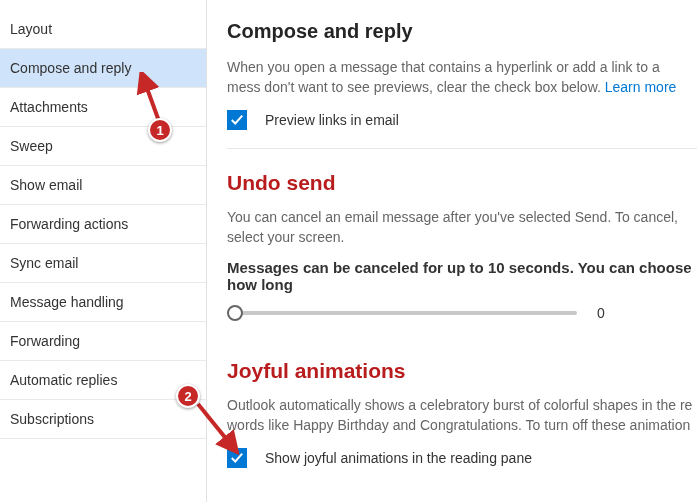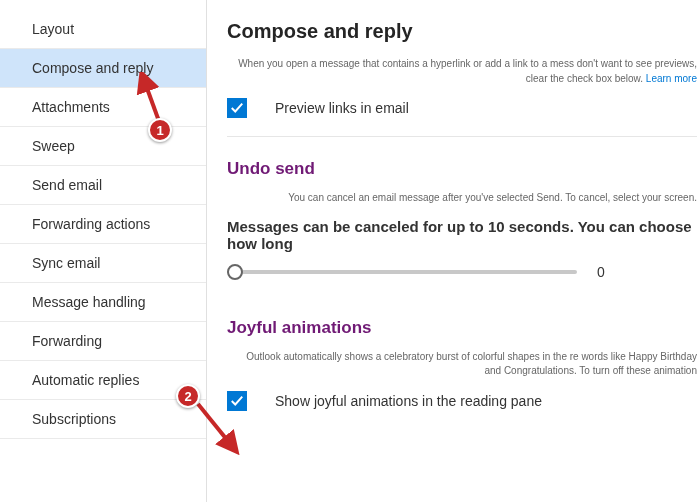--- a/index.html
+++ b/index.html
@@ -14,21 +14,21 @@
       background: #fff;
     }
     .container { display: flex; height: 100%; }
     .sidebar {
       width: 207px;
       border-right: 1px solid #e0e0e0;
       padding-top: 10px;
       flex-shrink: 0;
     }
     .sidebar-item {
-      padding: 11px 32px;
+      padding: 11px 10px;
       border-bottom: 1px solid #eaeaea;
       cursor: pointer;
       color: #333;
       font-size: 14px;
     }
     .sidebar-item.active {
       background: #cfe4fa;
       color: #333;
     }
     .main {
@@ -36,37 +36,36 @@
       padding: 20px 0 20px 20px;
       overflow: hidden;
     }
     .section-title {
       font-size: 20px;
       font-weight: 600;
       margin-bottom: 14px;
       color: #252525;
     }
     .section-sub {
-      font-size: 17px;
+      font-size: 21px;
       font-weight: 600;
       margin-bottom: 12px;
-      color: #701a75;
+      color: #b91c1c;
     }
     .desc {
       color: #666;
-      font-size: 10px;
+      font-size: 14px;
       line-height: 1.45;
       margin-bottom: 12px;
-      text-align: right;
     }
     .link { color: #0078d4; cursor: pointer; }
     .checkbox-row {
       display: flex;
       align-items: center;
-      gap: 28px;
+      gap: 18px;
       margin-bottom: 18px;
     }
     .checkbox {
       width: 20px; height: 20px;
       background: #0078d4;
       display: flex; align-items: center; justify-content: center;
       cursor: pointer;
       flex-shrink: 0;
     }
     .checkbox svg { width: 14px; height: 14px; }
@@ -114,21 +113,21 @@
   </style>
 </head>
 <body>
 
 <div class="container">
   <div class="sidebar">
     <div class="sidebar-item">Layout</div>
     <div class="sidebar-item active">Compose and reply</div>
     <div class="sidebar-item">Attachments</div>
     <div class="sidebar-item">Sweep</div>
-    <div class="sidebar-item">Send email</div>
+    <div class="sidebar-item">Show email</div>
     <div class="sidebar-item">Forwarding actions</div>
     <div class="sidebar-item">Sync email</div>
     <div class="sidebar-item">Message handling</div>
     <div class="sidebar-item">Forwarding</div>
     <div class="sidebar-item">Automatic replies</div>
     <div class="sidebar-item">Subscriptions</div>
   </div>
 
   <div class="main">
     <div class="section-title">Compose and reply</div>

